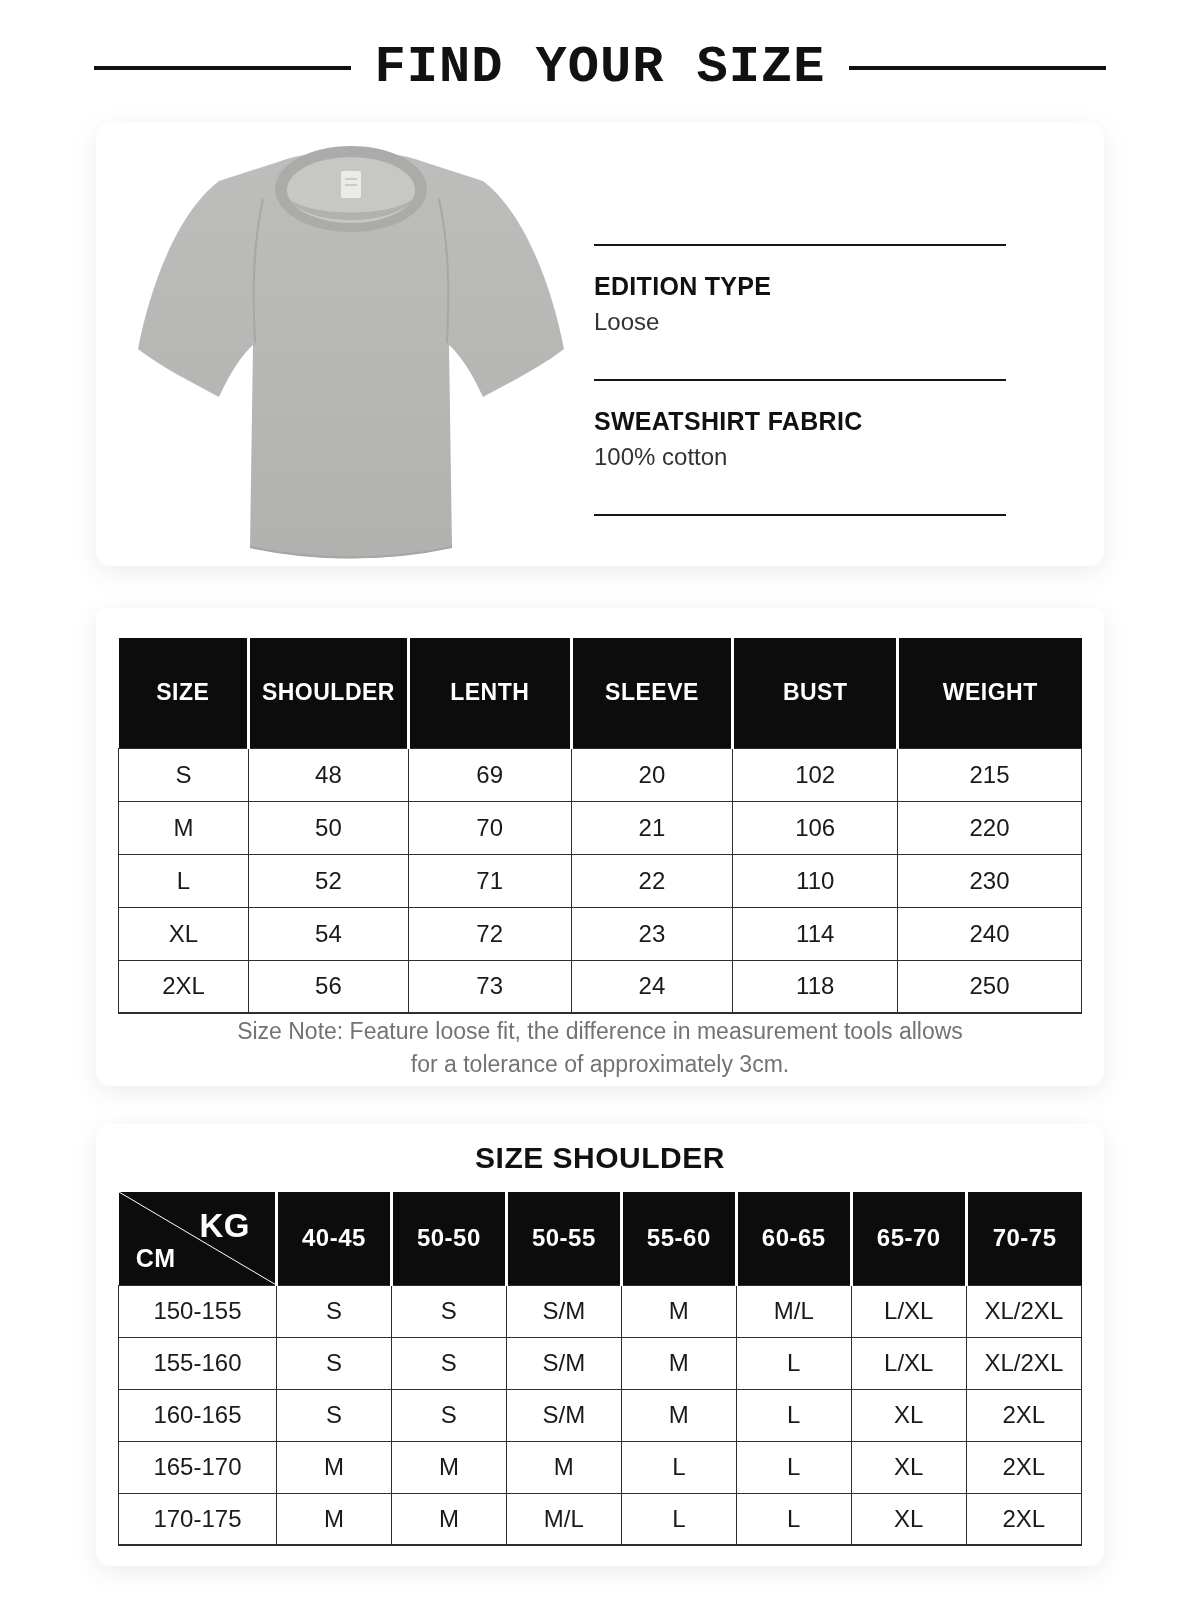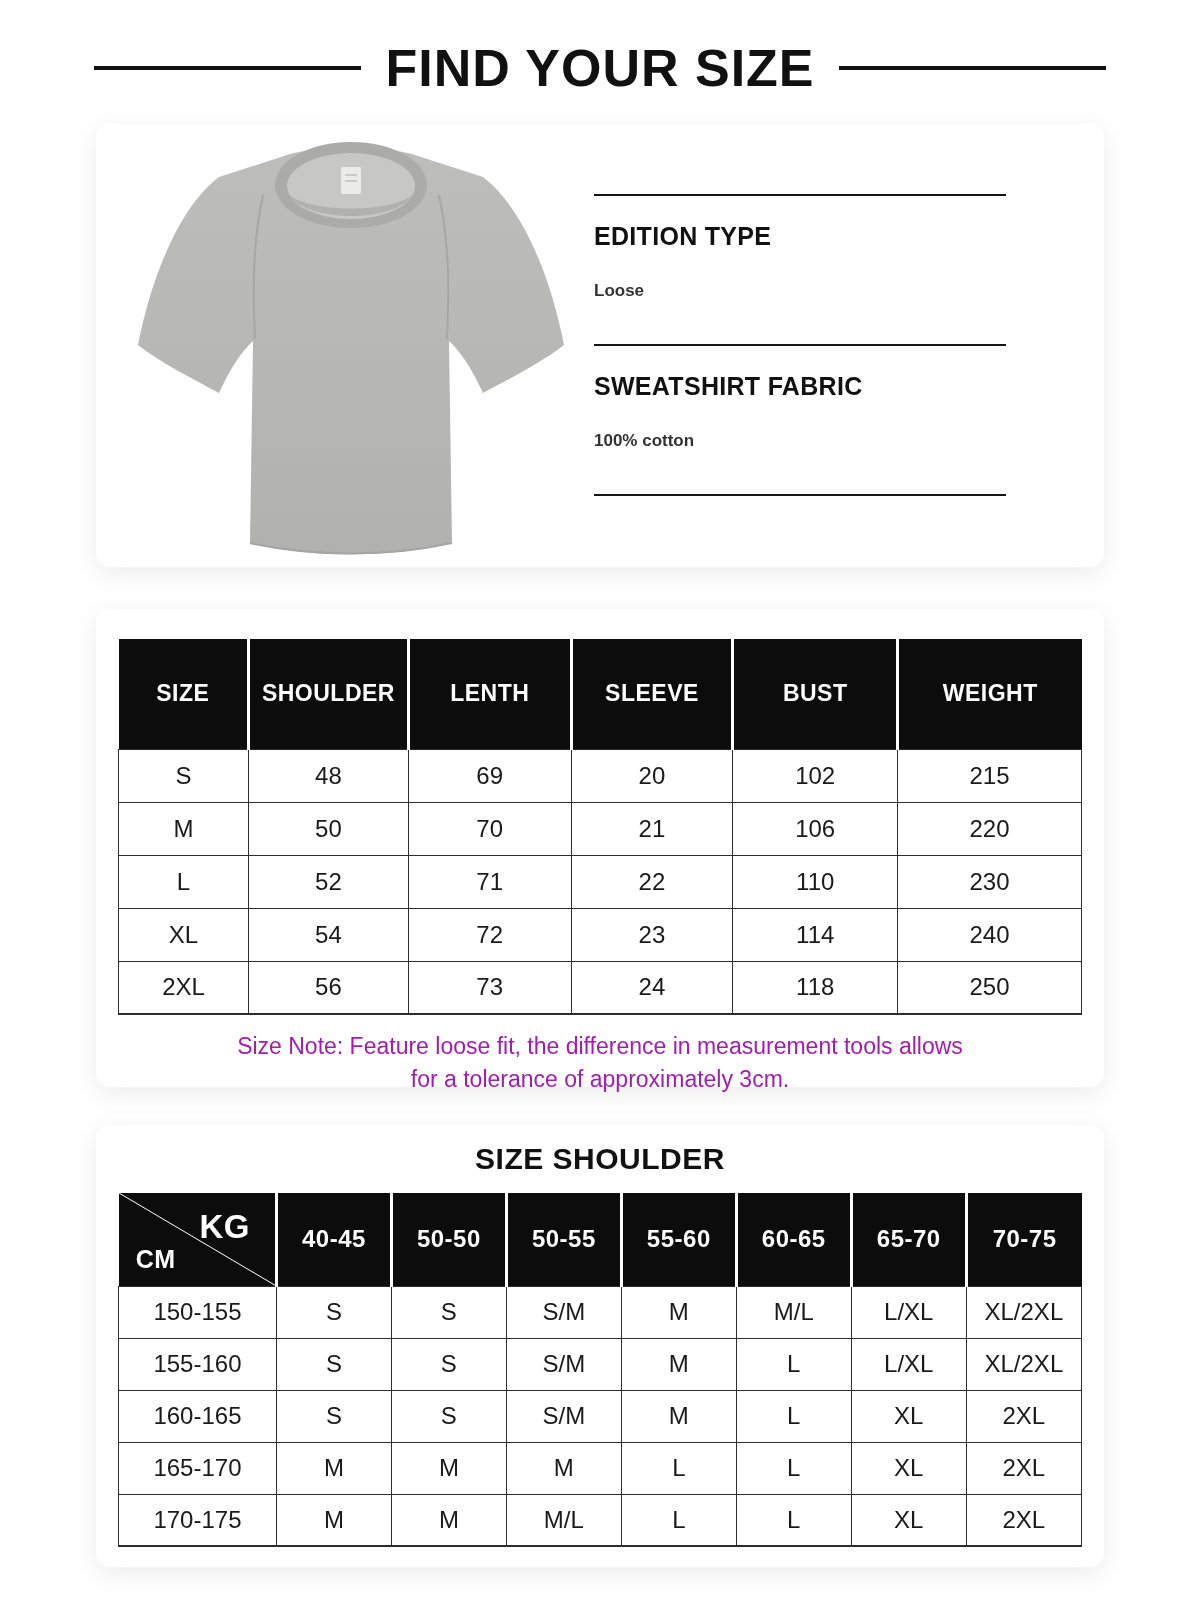--- a/index.html
+++ b/index.html
@@ -1,46 +1,46 @@
 <!DOCTYPE html>
 <html><head>
 <meta charset="utf-8">
 <style>
   * { margin:0; padding:0; box-sizing:border-box; }
   html,body { width:1200px; background:#ffffff; font-family:"Liberation Sans", sans-serif; color:#1a1a1a; }
   body { height:1600px; overflow:hidden; }
 
   
-  .title-row { width:1012px; margin:38px auto 16px; display:flex; align-items:center; justify-content:center; gap:24px; }
+  .title-row { width:1012px; margin:38px auto 16px; display:flex; align-items:center; justify-content:center; gap:24px;font-family:Liberation Mono, monospace; }
   .title-line { flex:1; height:4px; background:#111; }
   .page-title { font-size:52px; font-weight:bold; letter-spacing:1px; color:#111; white-space:nowrap; }
 
   
-  .card { width:1008px; margin:0 auto; background:#fff; border-radius:14px; box-shadow:0 6px 26px rgba(0,0,0,0.08); }
+  .card { width:1008px; margin:0 auto; background:#fff; border-radius:14px; box-shadow:0 6px 26px rgba(0,0,0,0.08);align-items:center; }
 
   
   .card-product { margin-top:26px; height:443px; display:flex; overflow:hidden; }
   .shirt-wrap { width:440px; height:425px; margin:9px 0 0 35px; flex:none; }
   .shirt-wrap svg { width:100%; height:100%; display:block; }
   .specs { width:412px; margin-left:23px; padding-top:70px; }
   .spec-divider { border-top:2px solid #161616; height:0; }
   .spec-block { padding:26px 0 43px; }
   .spec-label { font-size:25px; font-weight:bold; color:#111; letter-spacing:0.3px; }
-  .spec-value { font-size:17px; color:#333; margin-top:30px;font-weight:bold; }
+  .spec-value { font-size:24px; color:#333; margin-top:7px; }
 
   
   .card-size { margin-top:42px; height:478px; padding:30px 22px 0; }
   table { width:100%; border-collapse:collapse; table-layout:fixed; }
   th { background:#0c0c0c; color:#fff; font-size:23px; font-weight:bold; letter-spacing:0.5px;
        height:110px; border-left:3px solid #fff; border-right:3px solid #fff; text-align:center; }
   th:first-child { border-left:none; }
   th:last-child { border-right:none; }
   td { border:1px solid #2d2d2d; height:53px; text-align:center; font-size:24px; color:#1a1a1a; }
   tr:last-child td { border-bottom:2px solid #2d2d2d; }
-  .size-note { margin-top:15px; text-align:center; font-size:23px; color:#a21caf; line-height:33px; }
+  .size-note { margin-top:1px; text-align:center; font-size:23px; color:#737373; line-height:33px; }
 
   
   .card-ref { margin-top:38px; height:442px; padding:17px 22px 0; }
   .ref-title { text-align:center; font-size:30px; font-weight:bold; color:#111; letter-spacing:0.5px; }
   .ref-table { margin-top:17px; }
   .ref-table th { height:93px; font-size:24px; }
   .ref-table td { height:52px;margin-left:11px; }
   .corner-cell { position:relative; padding:0; }
   .corner-cell svg { position:absolute; inset:0; width:100%; height:100%; }
   .corner-kg { position:absolute; top:16%; right:16%; font-size:33px; font-weight:bold; color:#fff; }

